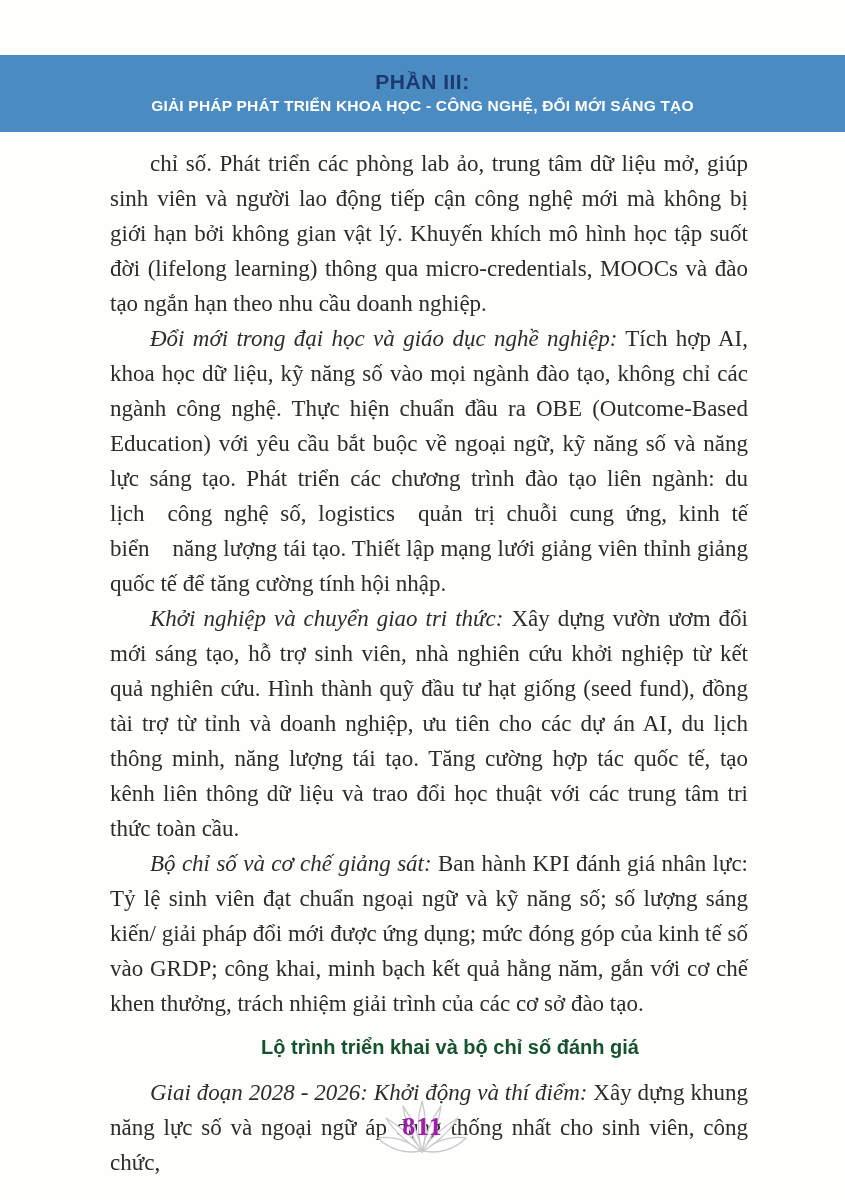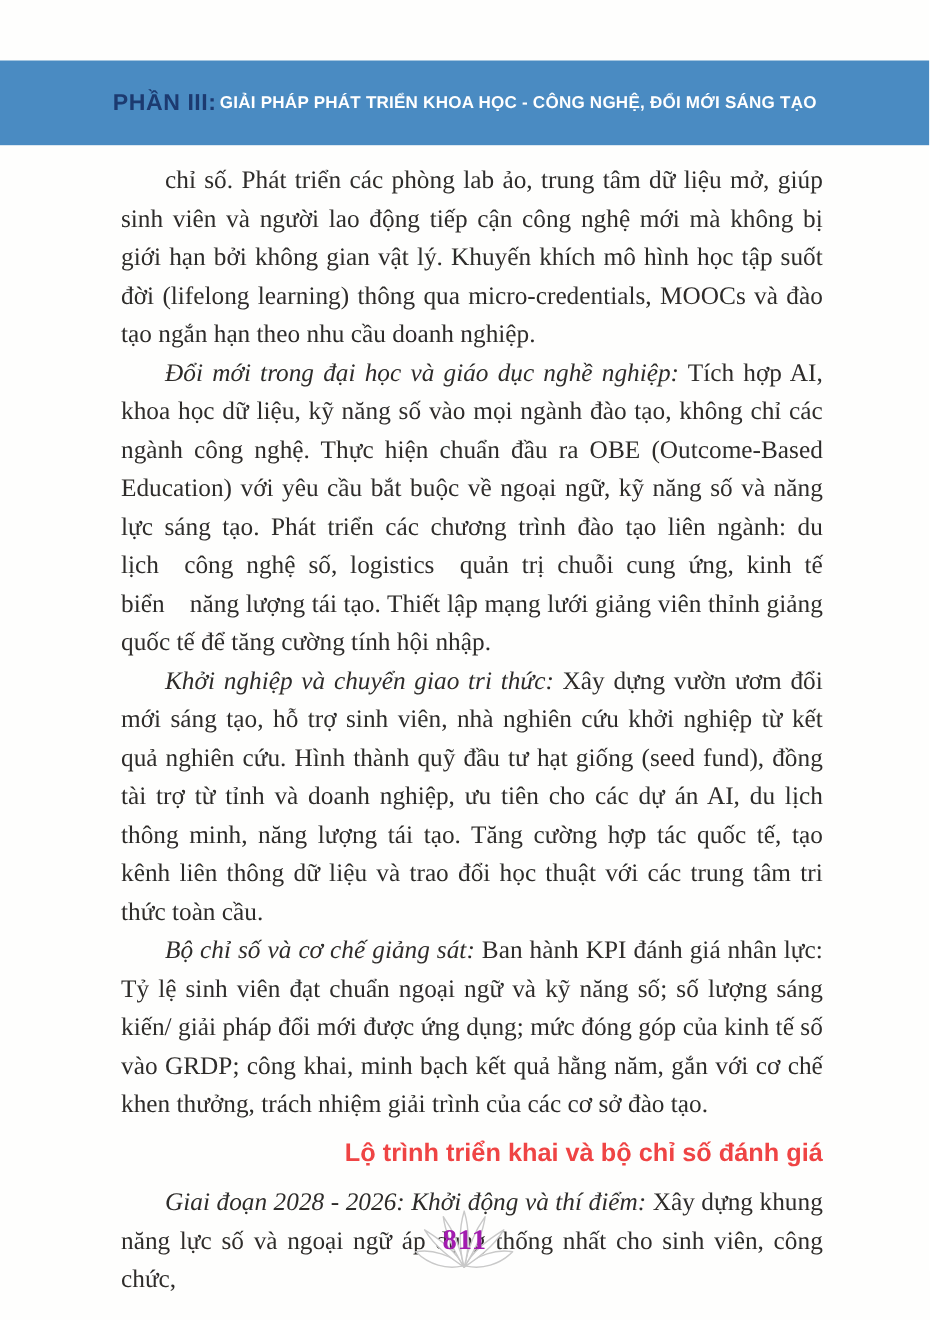--- a/index.html
+++ b/index.html
@@ -14,21 +14,21 @@
 
   
   .band {
     position: absolute;
     top: 55px;
     left: 0;
     width: 845px;
     height: 77px;
     background: #4a8bc2;
     display: flex;
-    flex-direction: row;
+    flex-direction: column;
     align-items: center;
     justify-content: center;
     gap: 3px;
     font-family: "Liberation Sans", sans-serif;
   }
   .band .part {
     color: #1c3a70;
     font-size: 21px;
     font-weight: bold;
     letter-spacing: 0.5px;
@@ -59,24 +59,24 @@
     text-indent: 40px;
   }
   .body-text .lead {
     font-style: italic;
   }
   .section-heading {
     margin: 10px 0 12px 0;
     text-indent: 42px;
     font-family: "Liberation Sans", sans-serif;
     font-weight: bold;
-    font-size: 23px;
+    font-size: 20px;
     line-height: 32px;
-    color: #ef4444;
-    text-align: right;
+    color: #14532d;
+    text-align: center;
   }
 
   
   .footer {
     position: absolute;
     left: 0;
     top: 1096px;
     width: 845px;
     height: 70px;
   }

